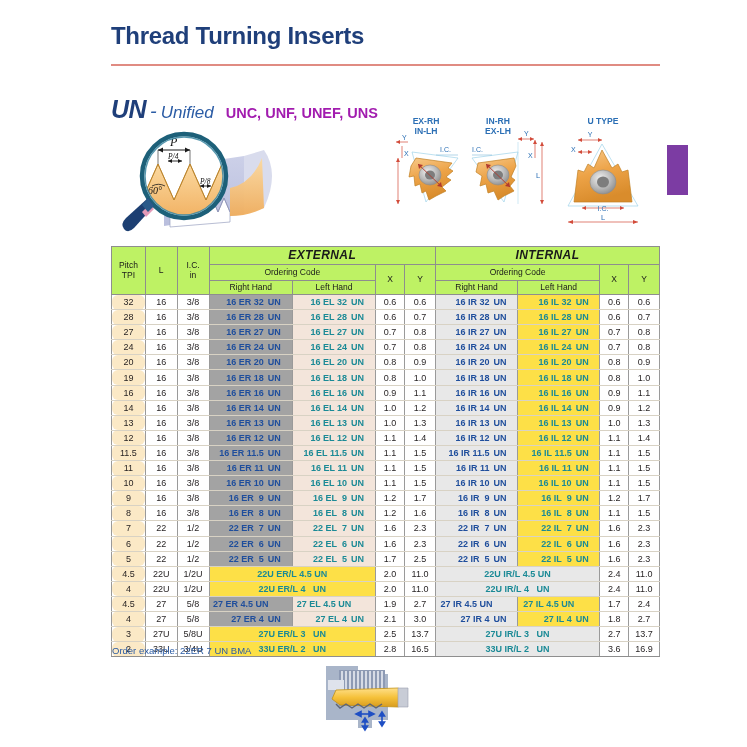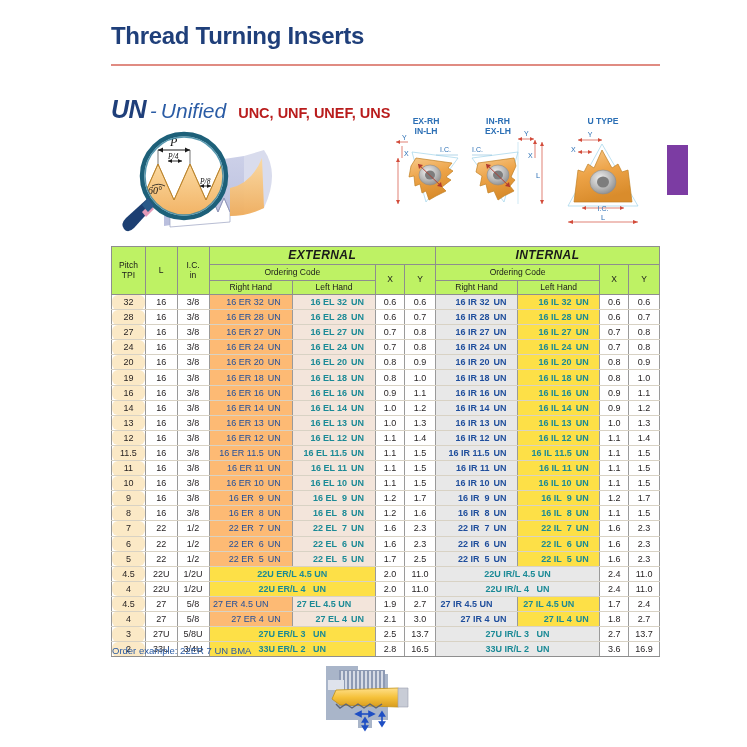--- a/index.html
+++ b/index.html
@@ -34,23 +34,23 @@
     margin-left:4px;margin-bottom:-2px;align-self:flex-end;white-space:nowrap;
   }
 
   
   .subtitle{position:absolute;left:99px;top:95px;display:flex;align-items:baseline;}
   .sub-un{
     font-size:25px;font-weight:bold;font-style:italic;color:#1f3f7a;
     letter-spacing:-0.5px;
   }
   .sub-dash{font-size:20px;font-style:italic;color:#2b5ca5;margin:0 4px;}
-  .sub-unified{font-size:21px;font-style:italic;color:#2b5ca5;}
+  .sub-unified{font-size:17px;font-style:italic;color:#2b5ca5;}
   .sub-list{
-    font-size:14.5px;font-weight:bold;color:#b91c1c;margin-left:12px;white-space:nowrap;
+    font-size:14.5px;font-weight:bold;color:#a21caf;margin-left:12px;white-space:nowrap;
   }
 
   
   .illus{position:absolute;left:100px;top:128px;width:225px;height:110px;}
 
   
   .diagrams{position:absolute;left:382px;top:112px;width:266px;height:125px;text-align:right;}
   .purple-tab{
     position:absolute;left:655px;top:145px;width:21px;height:50px;background:#7c3ca3;
   }
@@ -77,21 +77,21 @@
 
   .tbl tbody td{
     border-left:1px solid #9a9a9a;border-right:1px solid #9a9a9a;
     border-top:0.5px solid #d8d2c4;border-bottom:0.5px solid #d8d2c4;
     height:14.1px;text-align:center;vertical-align:middle;
     font-size:9px;
   }
   .c-pitch{background:#fbe9c6;width:40px;font-size:9px;border-radius:6px;}
   .c-l{background:#ffffff;width:38px;}
   .c-ic{background:#ffffff;width:37px;}
-  .c-ext-rh{background:#fdba74;width:86px;font-weight:normal;color:#1f4e9c;}
+  .c-ext-rh{background:#a3a3a3;width:86px;font-weight:bold;color:#1f4e9c;}
   .c-ext-lh{background:#f3e5db;width:86px;font-weight:bold;color:#1b8a96;}
   .c-ext-both{background:#fde047;font-weight:bold;color:#1b8a96;}
   .c-x{background:#ffffff;width:36px;}
   .c-y{background:#ffffff;width:36px;}
   .c-int-rh{background:#e8e8e8;width:86px;font-weight:bold;color:#1f4e9c;}
   .c-int-lh{background:#fde047;width:86px;font-weight:bold;color:#1b8a96;}
   .c-int-both{background:#e8e8e8;font-weight:bold;color:#1b8a96;}
 
   .grp-top td{border-top:1px solid #8e8e8e;}
   .tbl tbody tr:last-child td{border-bottom:1px solid #8e8e8e;}

